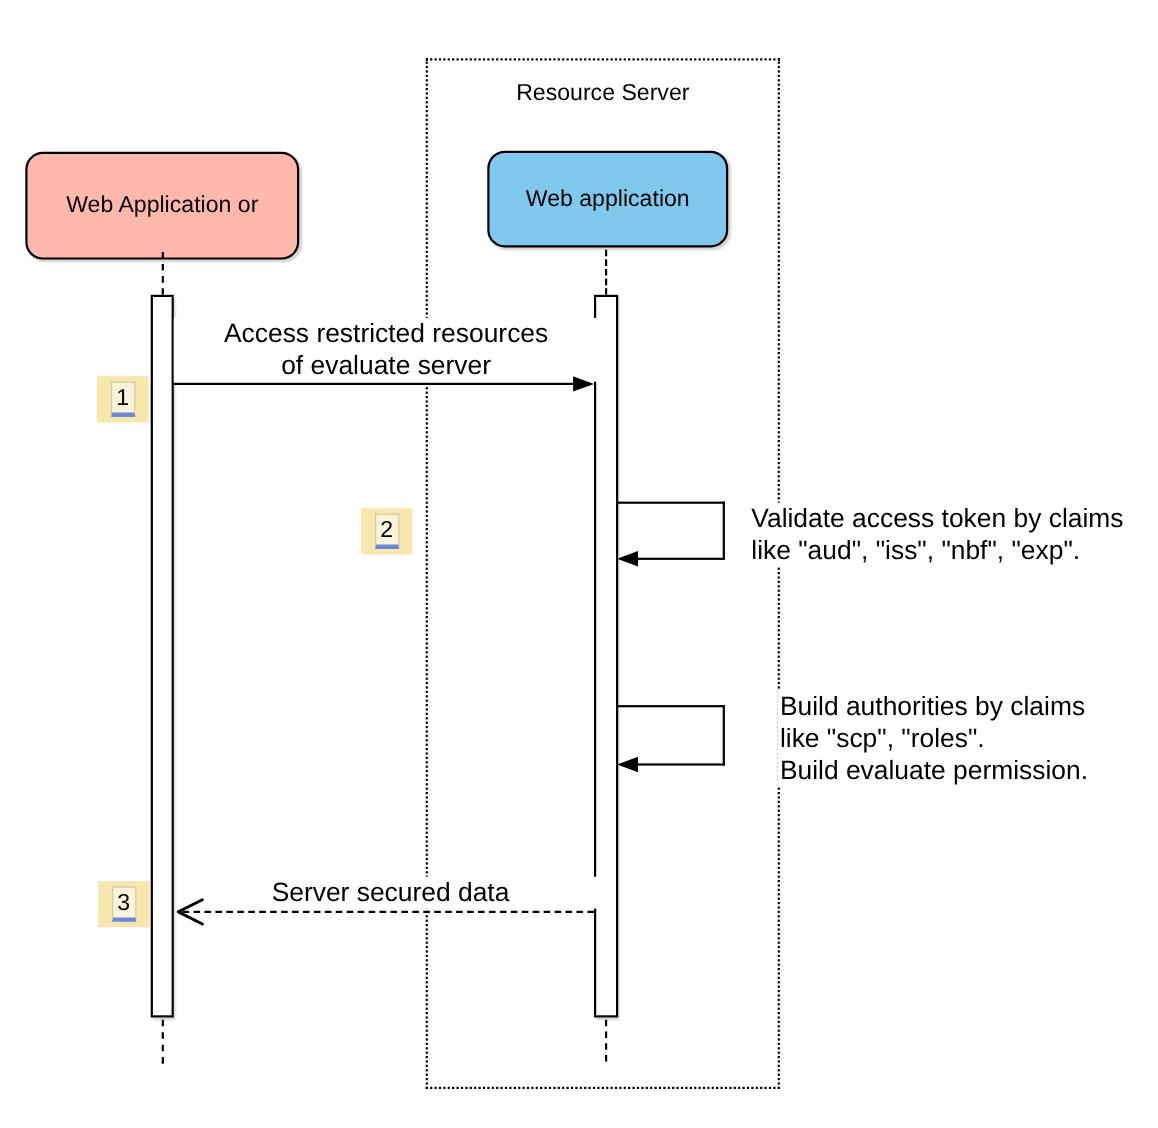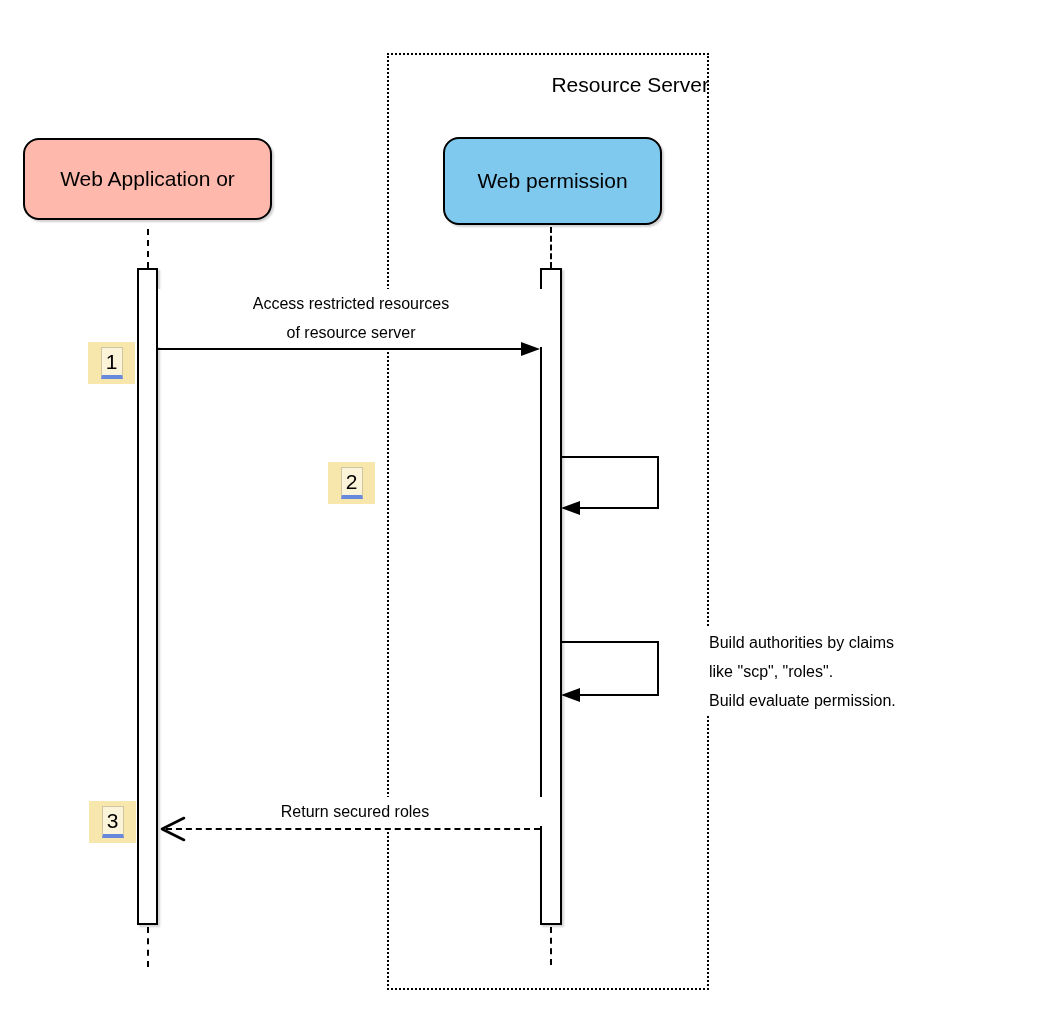--- a/index.html
+++ b/index.html
@@ -15,39 +15,39 @@
   .abs { position: absolute; }
 
   
   .boundary {
     left: 387px; top: 53px; width: 322px; height: 937px;
     border: 2px dotted #000;
     box-sizing: border-box;
   }
   .boundary-title {
     left: 387px; top: 72px; width: 322px;
-    text-align: right;
+    text-align: center;
     font-size: 21px;
     line-height: 26px;
   }
 
   
   .actor {
     border: 2px solid #000;
     border-radius: 16px;
     box-sizing: border-box;
     display: flex;
     align-items: center;
     justify-content: center;
     text-align: center;
     font-size: 21px;
     line-height: 30px;
     box-shadow: 2px 2px 2px rgba(0,0,0,0.18);
   }
-  .actor-client { left: 23px; top: 138px; width: 249px; height: 82px; text-align: right; }
+  .actor-client { left: 23px; top: 138px; width: 249px; height: 98px; text-align: right; }
   .actor-webapp { left: 443px; top: 137px; width: 219px; height: 88px; }
 
   
   .lifeline { border-left: 2px dashed #000; width: 0; }
 
   
   .activation {
     background: #fff;
     border: 2px solid #000;
     box-sizing: border-box;
@@ -67,21 +67,21 @@
   }
   .tri-left {
     width: 0; height: 0;
     border-right: 19px solid #000;
     border-top: 7px solid transparent;
     border-bottom: 7px solid transparent;
   }
 
   
   .msg-label {
-    font-size: 16px;
+    font-size: 24px;
     line-height: 29px;
     background: #fff;
     padding: 0 2px;
   }
   .center { text-align: center; }
 
   
   .badge {
     width: 47px; height: 42px;
     display: flex;
@@ -110,63 +110,67 @@
   <div class="abs boundary"></div>
   <div class="abs boundary-title">Resource Server</div>
 
   <div class="abs actor actor-client" style="background-color: rgb(255, 185, 172);">
     <div>
       <div>Web Application or</div>
     </div>
   </div>
 
   <div class="abs actor actor-webapp" style="background-color: rgb(127, 201, 239);">
-    <div>Web permission</div>
+    <div>Web application</div>
   </div>
 
   <div class="abs lifeline" style="left:147px; top:229px; height:39px;"></div>
   <div class="abs lifeline" style="left:550px; top:227px; height:41px;"></div>
 
   <div class="abs activation" style="left:137px; top:268px; width:21px; height:657px;"></div>
   <div class="abs activation" style="left:540px; top:268px; width:22px; height:657px;"></div>
 
   <div class="abs lifeline" style="left:147px; top:927px; height:40px;"></div>
   <div class="abs lifeline" style="left:550px; top:927px; height:38px;"></div>
 
   <div class="abs msg-label center" style="left:158px; top:289px; width:382px;">
     <div>Access restricted resources</div>
-    <div>of resource server</div>
+    <div>of evaluate server</div>
   </div>
   <div class="abs hline" style="left:158px; top:348px; width:364px;"></div>
   <div class="abs tri-right" style="left:521px; top:342px;"></div>
 
   <div class="abs badge" style="left: 88px; top: 342px; background-color: rgb(248, 231, 172);">
     <span class="badge-inner" style="border-bottom-color: rgb(102, 136, 221);">1</span>
   </div>
 
   <div class="abs hline" style="left:561px; top:456px; width:98px;"></div>
   <div class="abs vline" style="left:657px; top:456px; height:53px;"></div>
   <div class="abs hline" style="left:577px; top:507px; width:82px;"></div>
   <div class="abs tri-left" style="left:561px; top:501px;"></div>
+  <div class="abs msg-label" style="left:681px; top:457px;">
+    <div>Validate access token by claims</div>
+    <div>like "aud", "iss", "nbf", "exp".</div>
+  </div>
 
   <div class="abs badge" style="left: 328px; top: 462px; background-color: rgb(248, 231, 172);">
     <span class="badge-inner" style="border-bottom-color: rgb(102, 136, 221);">2</span>
   </div>
 
   <div class="abs hline" style="left:561px; top:641px; width:98px;"></div>
   <div class="abs vline" style="left:657px; top:641px; height:55px;"></div>
   <div class="abs hline" style="left:577px; top:694px; width:82px;"></div>
   <div class="abs tri-left" style="left:561px; top:688px;"></div>
   <div class="abs msg-label" style="left:707px; top:628px;">
     <div>Build authorities by claims</div>
     <div>like "scp", "roles".</div>
     <div>Build evaluate permission.</div>
   </div>
 
-  <div class="abs msg-label center" style="left:166px; top:797px; width:374px;">Return secured roles</div>
+  <div class="abs msg-label center" style="left:166px; top:797px; width:374px;">Server secured data</div>
   <div class="abs hline-dashed" style="left:166px; top:828px; width:374px;"></div>
   <svg class="abs" style="left:158px; top:816px;" width="28" height="26" viewBox="0 0 28 26">
     <path d="M26 2 L4 13 L26 24" fill="none" stroke="#000" stroke-width="2.6" stroke-linecap="round" stroke-linejoin="round"></path>
   </svg>
 
   <div class="abs badge" style="left: 89px; top: 801px; background-color: rgb(248, 231, 172);">
     <span class="badge-inner" style="border-bottom-color: rgb(102, 136, 221);">3</span>
   </div>
 
 </div>

